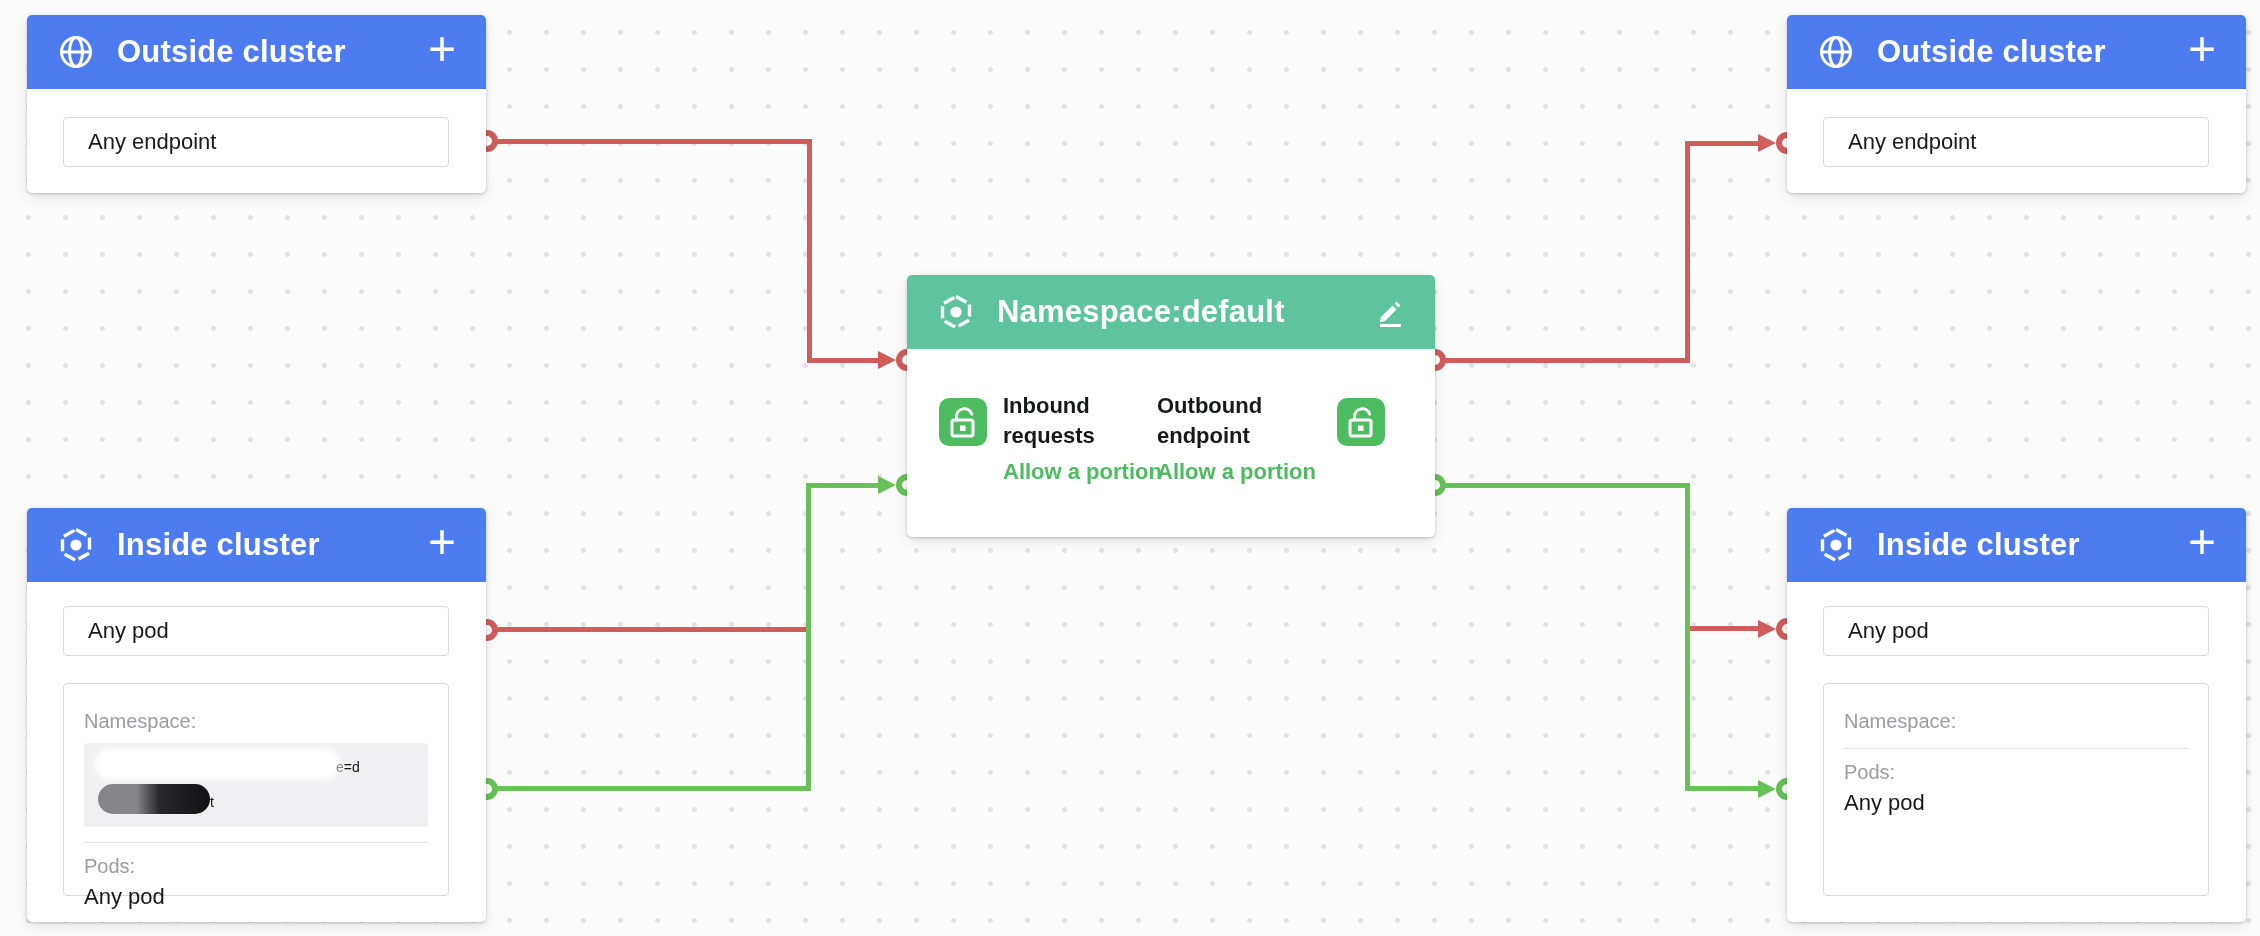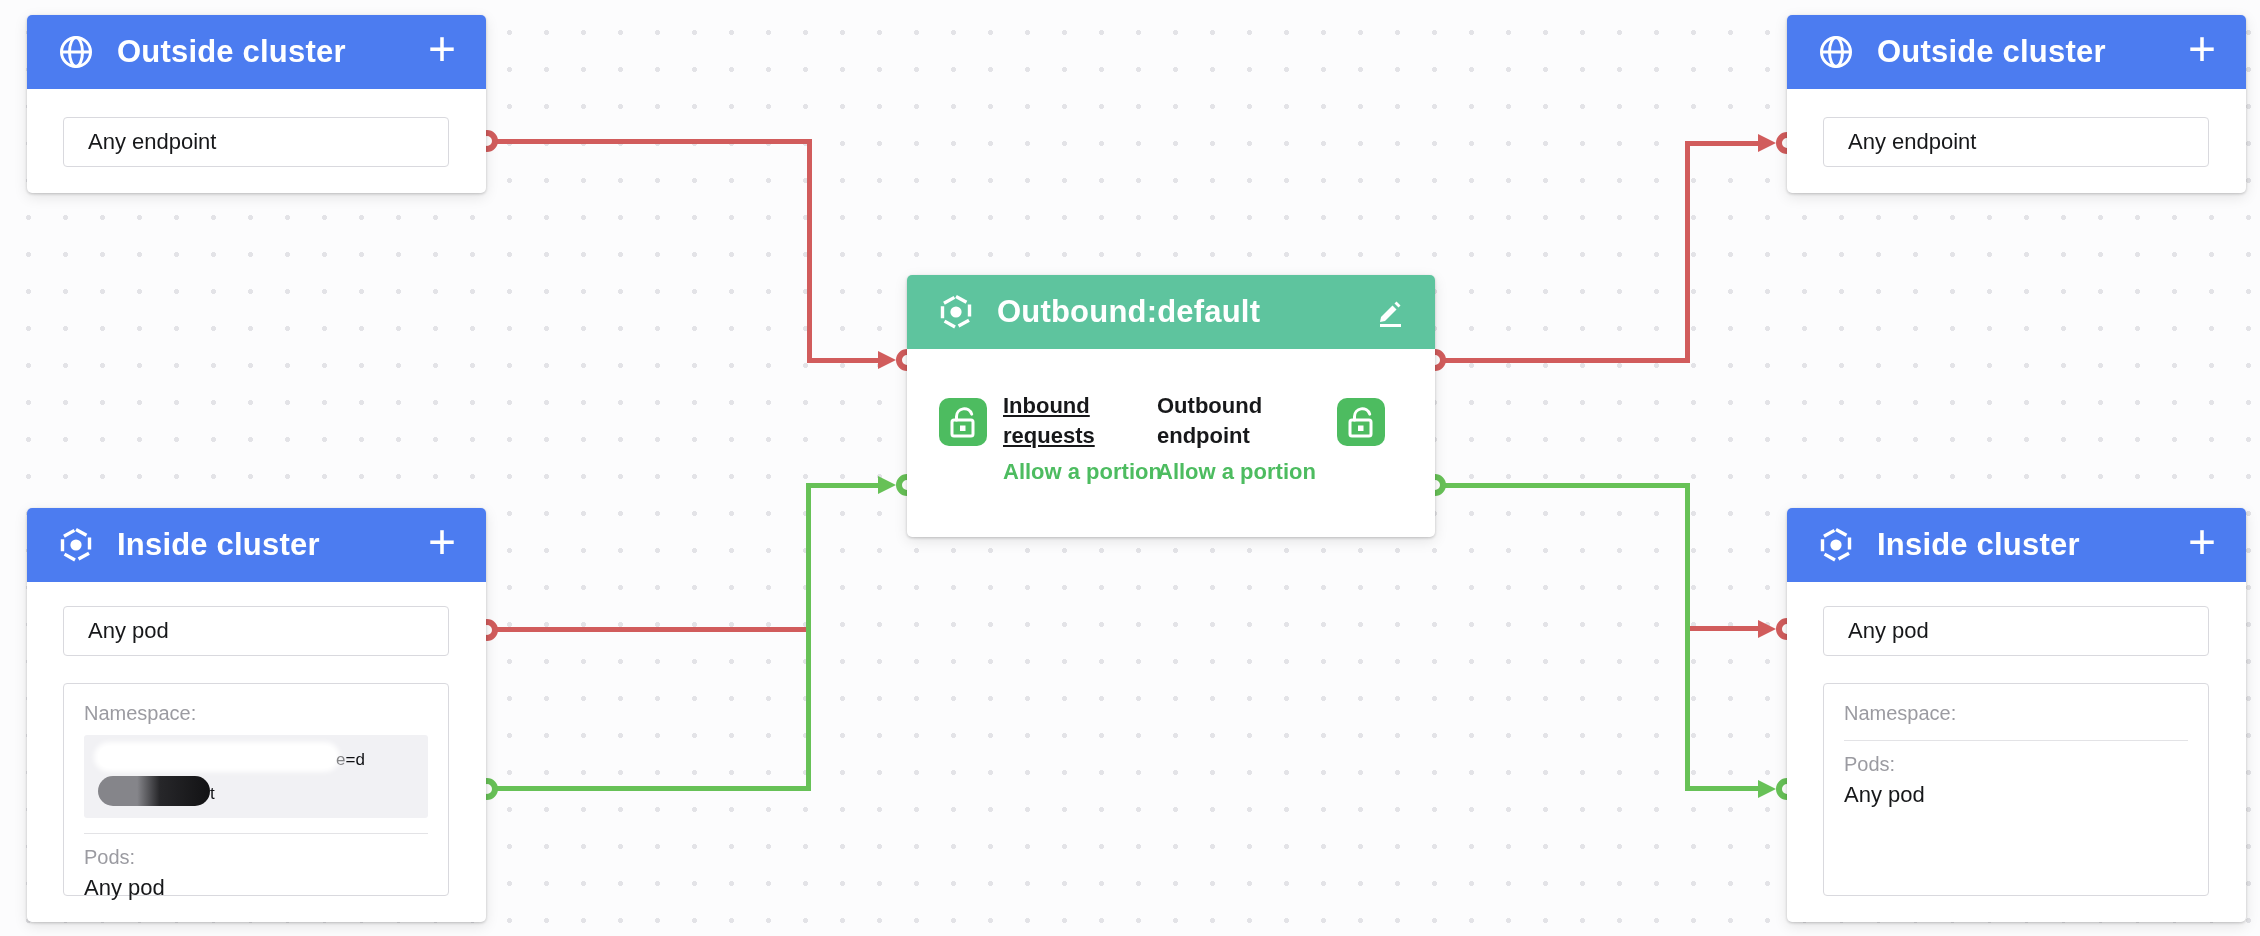--- a/index.html
+++ b/index.html
@@ -35,26 +35,26 @@
   }
   .edit-btn { margin-left:auto; cursor:pointer; display:flex; align-items:center; }
 
   .input-box {
     position:absolute; border:1px solid #d9d9de; border-radius:4px; background:#fff;
     font-size:22px; display:flex; align-items:center; padding-left:24px; cursor:pointer;
   }
 
   .ns-box {
     position:absolute; border:1px solid #d9d9de; border-radius:4px; background:#fff;
-    padding:18px 20px; cursor:pointer;
+    padding:26px 20px; cursor:pointer;
   }
   .gray-label { font-size:20px; color:#9b9ba1; }
   .ns-gray {
     background:#f1f1f4; border-radius:3px; margin-top:10px;
-    padding:8px 14px; font-size:17px; line-height:33px; color:#101114;
+    padding:8px 14px; font-size:14px; line-height:33px; color:#101114;
     min-height:70px;
   }
   .divider { height:1px; background:#e3e3e6; margin:15px 0 12px; }
   .pods-value { font-size:22px; margin-top:6px; color:#17181a; }
 
   .ghost { opacity:.5; }
   .white-pill {
     display:inline-block; height:22px; border-radius:11px; background:#fff;
     box-shadow:0 0 5px 4px rgba(255,255,255,.96); vertical-align:-3px;
   }
@@ -152,38 +152,38 @@
     </div>
     <div class="input-box" style="left:36px; top:102px; width:386px; height:50px;">Any endpoint</div>
   </div>
 
   <div class="card" style="left:907px; top:275px; width:528px; height:262px;">
     <div class="card-header header-green">
       <svg width="38" height="38" viewBox="0 0 38 38">
         <polygon points="19,3.5 32.5,11 32.5,27 19,34.5 5.5,27 5.5,11" fill="none" stroke="#fff" stroke-width="3.4" stroke-linejoin="round" stroke-dasharray="12 4"></polygon>
         <circle cx="19" cy="19" r="5.6" fill="#fff"></circle>
       </svg>
-      <span class="card-title">Outbound:default</span>
+      <span class="card-title">Namespace:default</span>
       <span class="edit-btn">
         <svg width="30" height="30" viewBox="0 0 30 30">
           <path d="M6 20 L17.5 8.5 L21.5 12.5 L10 24 L5 25 Z" fill="#fff"></path>
           <path d="M19.5 6.5 L21.5 4.5 L25.5 8.5 L23.5 10.5 Z" fill="#fff"></path>
           <rect x="5" y="27" width="21" height="3" fill="#fff"></rect>
         </svg>
       </span>
     </div>
 
     <svg class="lock" style="left:32px;" viewBox="0 0 48 48">
       <rect x="0" y="0" width="48" height="48" rx="10" fill="#4dbc60"></rect>
       <rect x="13" y="22" width="21" height="16" rx="2" fill="none" stroke="#fff" stroke-width="3"></rect>
       <rect x="21" y="27.5" width="5.5" height="5.5" fill="#fff"></rect>
       <path d="M17.5 22 v-3.5 a7.8 7.8 0 0 1 15.2 -2.4" fill="none" stroke="#fff" stroke-width="3" stroke-linecap="round"></path>
     </svg>
 
-    <div class="req-col" style="left:96px;text-decoration:underline;">
+    <div class="req-col" style="left:96px;">
       <div class="req-title">Inbound requests</div>
       <span class="allow-link">Allow a portion</span>
     </div>
 
     <div class="req-col" style="left:250px;">
       <div class="req-title">Outbound endpoint</div>
       <span class="allow-link">Allow a portion</span>
     </div>
 
     <svg class="lock" style="left:430px;" viewBox="0 0 48 48">

